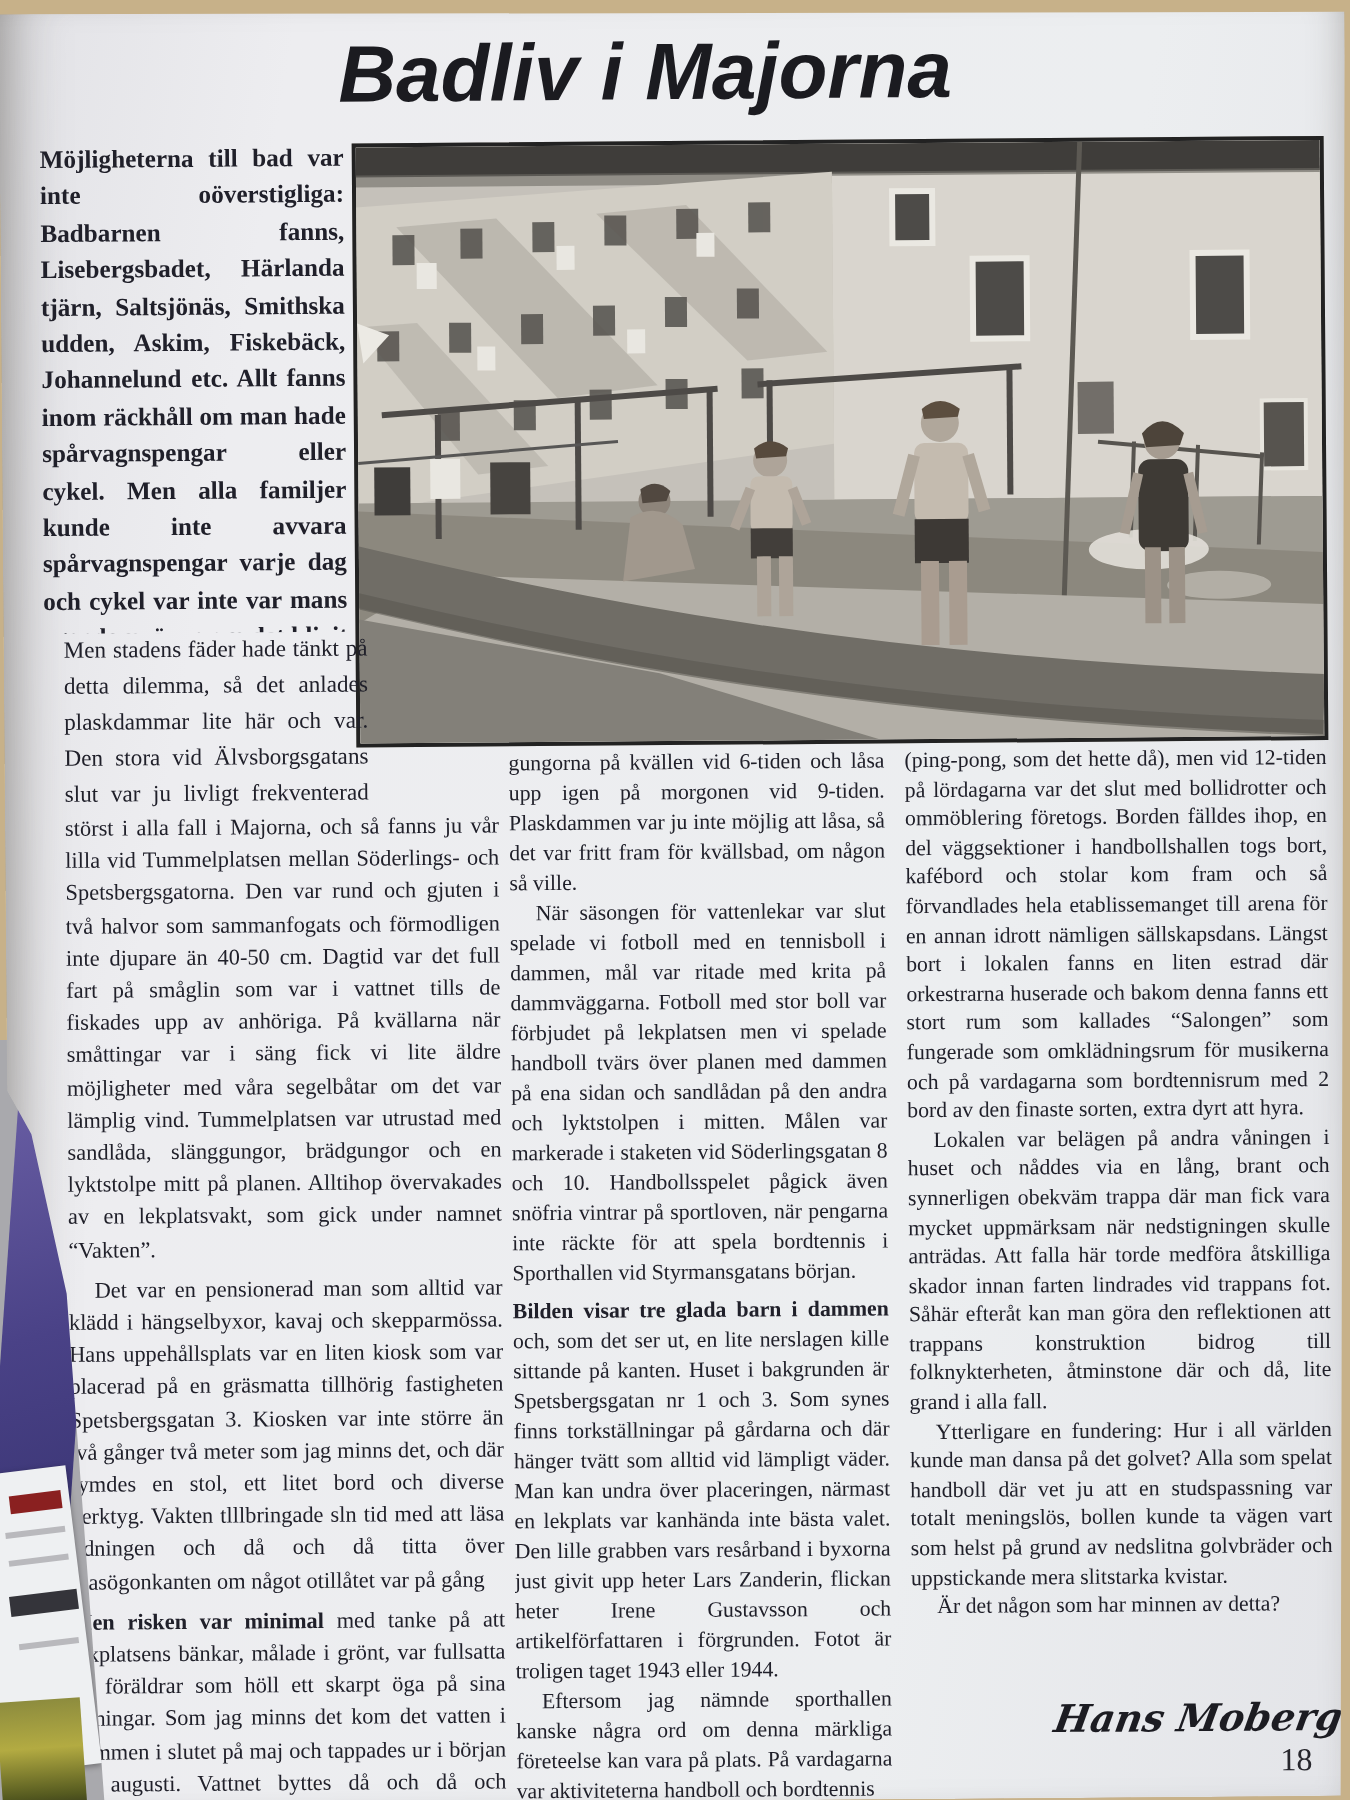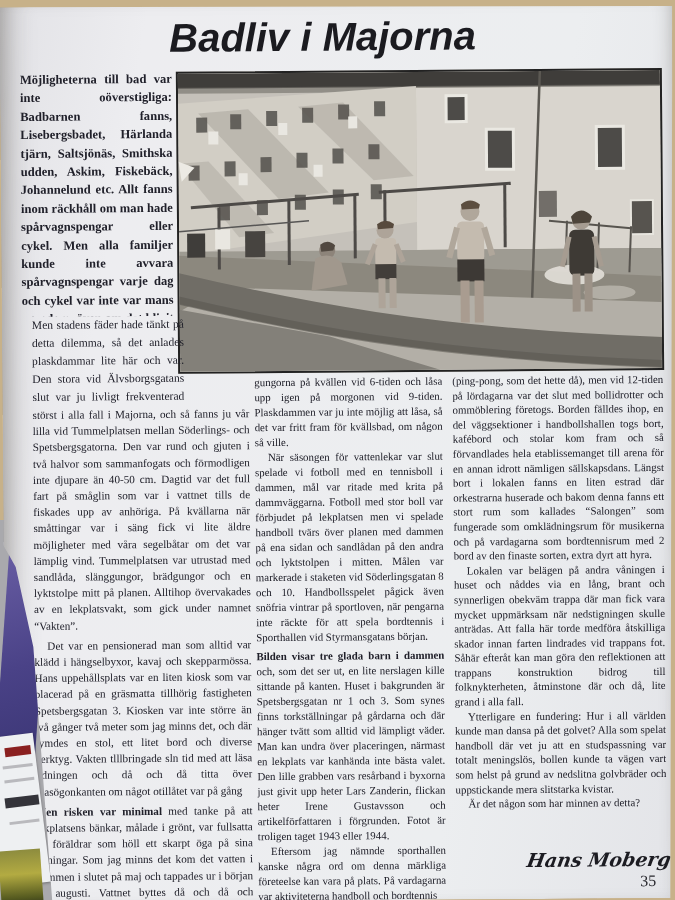--- a/index.html
+++ b/index.html
@@ -222,14 +222,14 @@
   </div>
 
   <div class="col" id="col3">
     <p>(ping-pong, som det hette då), men vid 12-tiden på lördagarna var det slut med bollidrotter och ommöblering företogs. Borden fälldes ihop, en del väggsektioner i handbollshallen togs bort, kafébord och stolar kom fram och så förvandlades hela etablissemanget till arena för en annan idrott nämligen sällskapsdans. Längst bort i lokalen fanns en liten estrad där orkestrarna huserade och bakom denna fanns ett stort rum som kallades “Salongen” som fungerade som omklädningsrum för musikerna och på vardagarna som bordtennisrum med 2 bord av den finaste sorten, extra dyrt att hyra.</p>
     <p class="indent">Lokalen var belägen på andra våningen i huset och nåddes via en lång, brant och synnerligen obekväm trappa där man fick vara mycket uppmärksam när nedstigningen skulle anträdas. Att falla här torde medföra åtskilliga skador innan farten lindrades vid trappans fot. Såhär efteråt kan man göra den reflektionen att trappans konstruktion bidrog till folknykterheten, åtminstone där och då, lite grand i alla fall.</p>
     <p class="indent">Ytterligare en fundering: Hur i all världen kunde man dansa på det golvet? Alla som spelat handboll där vet ju att en studspassning var totalt meningslös, bollen kunde ta vägen vart som helst på grund av nedslitna golvbräder och uppstickande mera slitstarka kvistar.</p>
     <p class="indent">Är det någon som har minnen av detta?</p>
   </div>
 
   <div class="signature">Hans Moberg</div>
-  <div class="page-number">35</div>
+  <div class="page-number">18</div>
 </div>
 
 </body></html>

